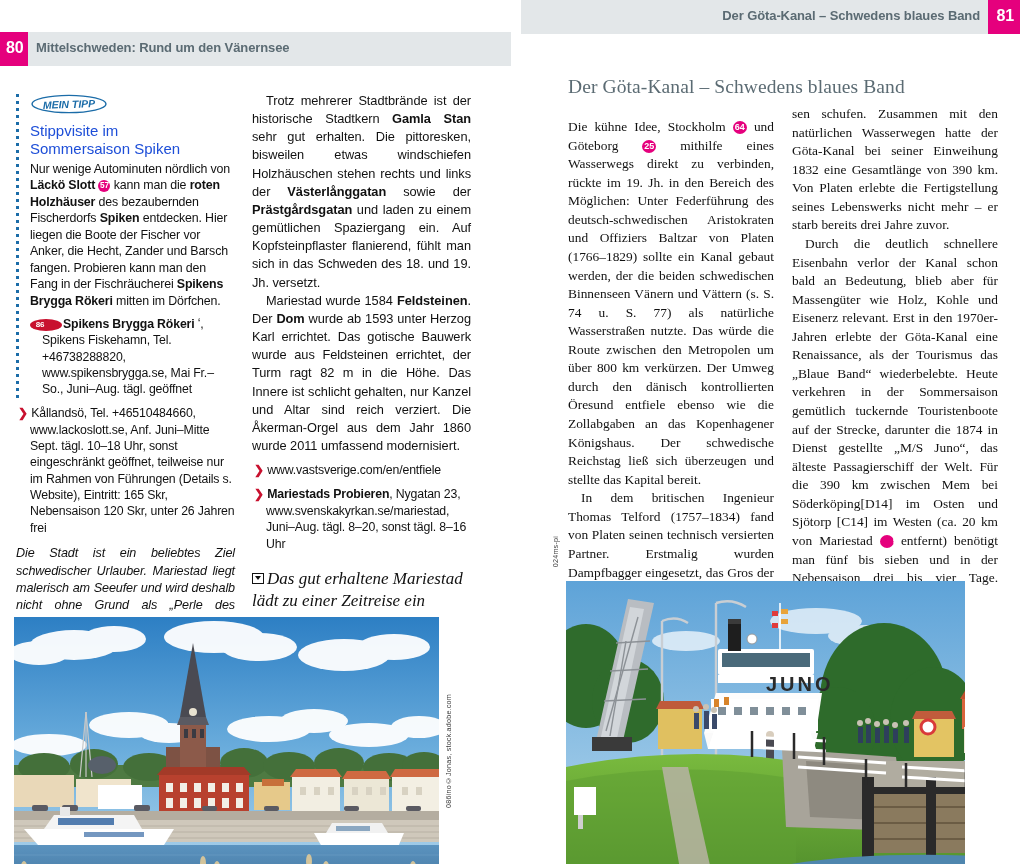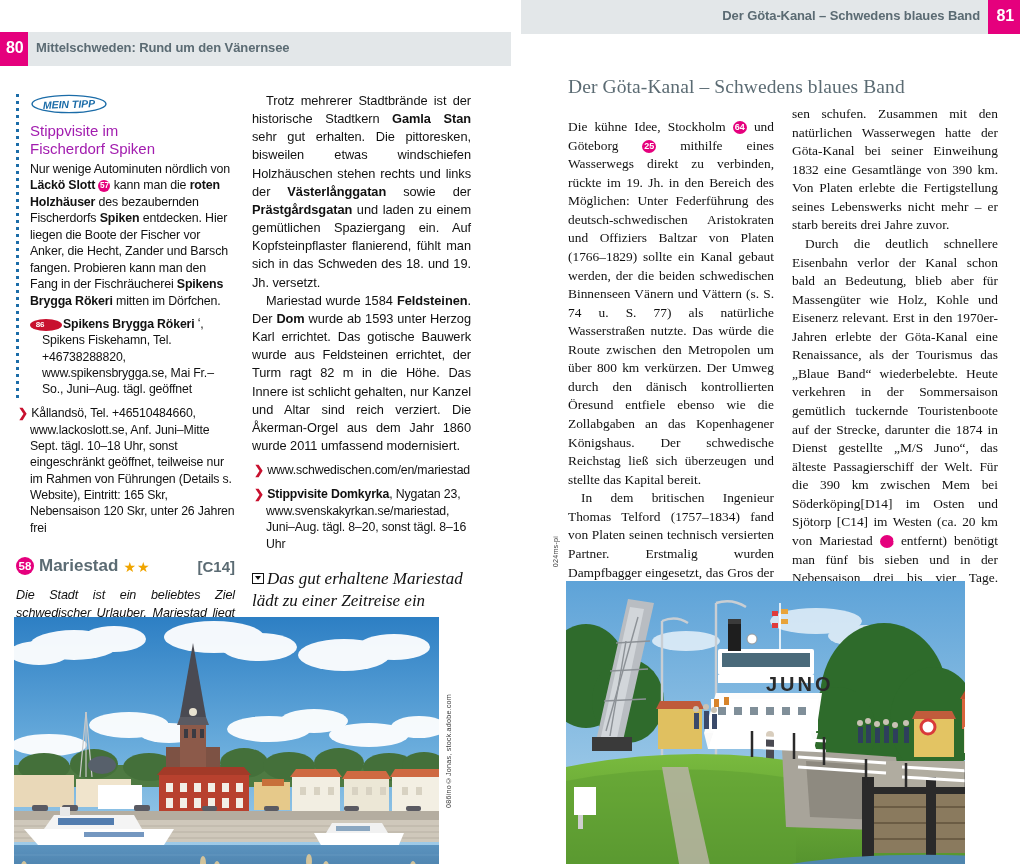--- a/index.html
+++ b/index.html
@@ -31,21 +31,21 @@
   .col-r1{left:568px;top:118px;width:206px;}
   .col-r2{left:792px;top:105px;width:206px;}
 
   
   .tipbox{position:relative;padding-left:12px;}
   .tipbox:before{content:"";position:absolute;left:0;top:2px;bottom:0;width:3px;
      background-image:linear-gradient(to bottom,#1b6ca8 0 3px,transparent 3px 7px);
      background-size:3px 7px;background-repeat:repeat-y;}
   .tipbadge{display:inline-block;margin:2px 0 4px 2px;}
   .tipbadge svg{display:block;}
-  .tiphead{color:#a21caf;font-size:15px;font-weight:normal;line-height:1.22;margin:0 0 2px 2px;}
+  .tiphead{color:#1d4ed8;font-size:15px;font-weight:normal;line-height:1.22;margin:0 0 2px 2px;}
   .tipbody{font-size:12.4px;line-height:1.33;color:#111;margin:0 0 0 2px;letter-spacing:-.15px;}
   .tipbody b{font-weight:bold;}
 
   
   .num{display:inline-block;background:#e5007d;color:#fff;border-radius:50%;
        width:14px;height:13px;line-height:13px;text-align:center;font-size:9px;
        font-weight:bold;vertical-align:1px;font-family:"Liberation Sans",sans-serif;}
   .num.sm{width:12px;height:12px;line-height:12px;font-size:8.2px;}
 
   
@@ -121,51 +121,47 @@
       <div class="tipbox">
         <span class="tipbadge">
           <svg width="78" height="20" viewBox="0 0 78 20">
             <ellipse cx="39" cy="10" rx="37" ry="8.6" fill="none" stroke="#1b6ca8" stroke-width="1.4"></ellipse>
             <text x="39" y="14" text-anchor="middle" font-family="Liberation Sans, sans-serif" font-size="10.5" font-style="italic" font-weight="bold" fill="#1b6ca8" transform="rotate(-2 39 10)">MEIN TIPP</text>
           </svg>
         </span>
 
         <div class="tiphead">
           <span>Stippvisite im</span><br>
-          <span>Fischerdorf Spiken</span>
+          <span>Sommersaison Spiken</span>
         </div>
 
         <p class="tipbody"><span>Nur wenige Autominuten nördlich von </span><b>Läckö Slott</b> <span class="num sm">57</span><span> kann man die </span><b>roten Holzhäuser</b><span> des bezaubernden Fischerdorfs </span><b>Spiken</b><span> entdecken. Hier liegen die Boote der Fischer vor Anker, die Hecht, Zander und Barsch fangen. Probieren kann man den Fang in der Fischräucherei </span><b>Spikens Brygga Rökeri</b><span> mitten im Dörfchen.</span></p>
 
         <p class="entry"><span class="poi">86</span><b>Spikens Brygga Rökeri</b><span> ʻ, Spikens Fiskehamn, Tel. +46738288820, www.spikensbrygga.se, Mai Fr.–So., Juni–Aug. tägl. geöffnet</span></p>
       </div>
 
       <p class="entry"><span class="chev">❯</span>
          <span>Kållandsö, Tel. +46510484660, www.lackoslott.se, Anf. Juni–Mitte Sept. tägl. 10–18 Uhr, sonst eingeschränkt geöffnet, teilweise nur im Rahmen von Führungen (Details s. Website), Eintritt: 165 Skr, Nebensaison 120 Skr, unter 26 Jahren frei</span></p>
 
-      <div class="sechead">
-        <span class="bignum">58</span><span class="title">Mariestad</span><span class="stars">★★</span>
-        <span class="grid">[C14]</span>
-      </div>
 
       <p class="lead">Die Stadt ist ein beliebtes Ziel schwedischer Urlauber. Mariestad liegt malerisch am Seeufer und wird deshalb nicht ohne Grund als „Perle des Vänern“ bezeichnet.</p>
     </div>
 
     <div class="col col-l2">
       <div class="body-sans">
         <p class="first"><span>Trotz mehrerer Stadtbrände ist der historische Stadtkern </span><b>Gamla Stan</b><span> sehr gut erhalten. Die pittoresken, bisweilen etwas windschiefen Holzhäuschen stehen rechts und links der </span><b>Västerlånggatan</b><span> sowie der </span><b>Prästgårdsgatan</b><span> und laden zu einem gemütlichen Spaziergang ein. Auf Kopfsteinpflaster flanierend, fühlt man sich in das Schweden des 18. und 19. Jh. versetzt.</span></p>
 
         <p><span>Mariestad wurde 1584 </span><b>Feldsteinen</b><span>. Der </span><b>Dom</b><span> wurde ab 1593 unter Herzog Karl errichtet. Das gotische Bauwerk wurde aus Feldsteinen errichtet, der Turm ragt 82 m in die Höhe. Das Innere ist schlicht gehalten, nur Kanzel und Altar sind reich verziert. Die Åkerman-Orgel aus dem Jahr 1860 wurde 2011 umfassend modernisiert.</span></p>
       </div>
 
       <p class="entry"><span class="chev">❯</span>
-         <span>www.schwedischen.com/en/mariestad</span></p>
+         <span>www.vastsverige.com/en/entfiele</span></p>
 
       <p class="entry"><span class="chev">❯</span>
-         <b>Stippvisite Domkyrka</b><span>, Nygatan 23, www.svenskakyrkan.se/mariestad, Juni–Aug. tägl. 8–20, sonst tägl. 8–16 Uhr</span></p>
+         <b>Mariestads Probieren</b><span>, Nygatan 23, www.svenskakyrkan.se/mariestad, Juni–Aug. tägl. 8–20, sonst tägl. 8–16 Uhr</span></p>
     </div>
 
     <div class="caption"><span class="capicon"></span><span>Das gut erhaltene Mariestad lädt zu einer Zeitreise ein</span></div>
 
     <div class="photo photo-left">
       <svg width="425" height="279" viewBox="0 0 425 279" preserveAspectRatio="none">
         <defs>
           <linearGradient id="skyL" x1="0" y1="0" x2="0" y2="1">
             <stop offset="0%" stop-color="#2d7fc4"></stop>
               <stop offset="55%" stop-color="#74b4e0"></stop>

